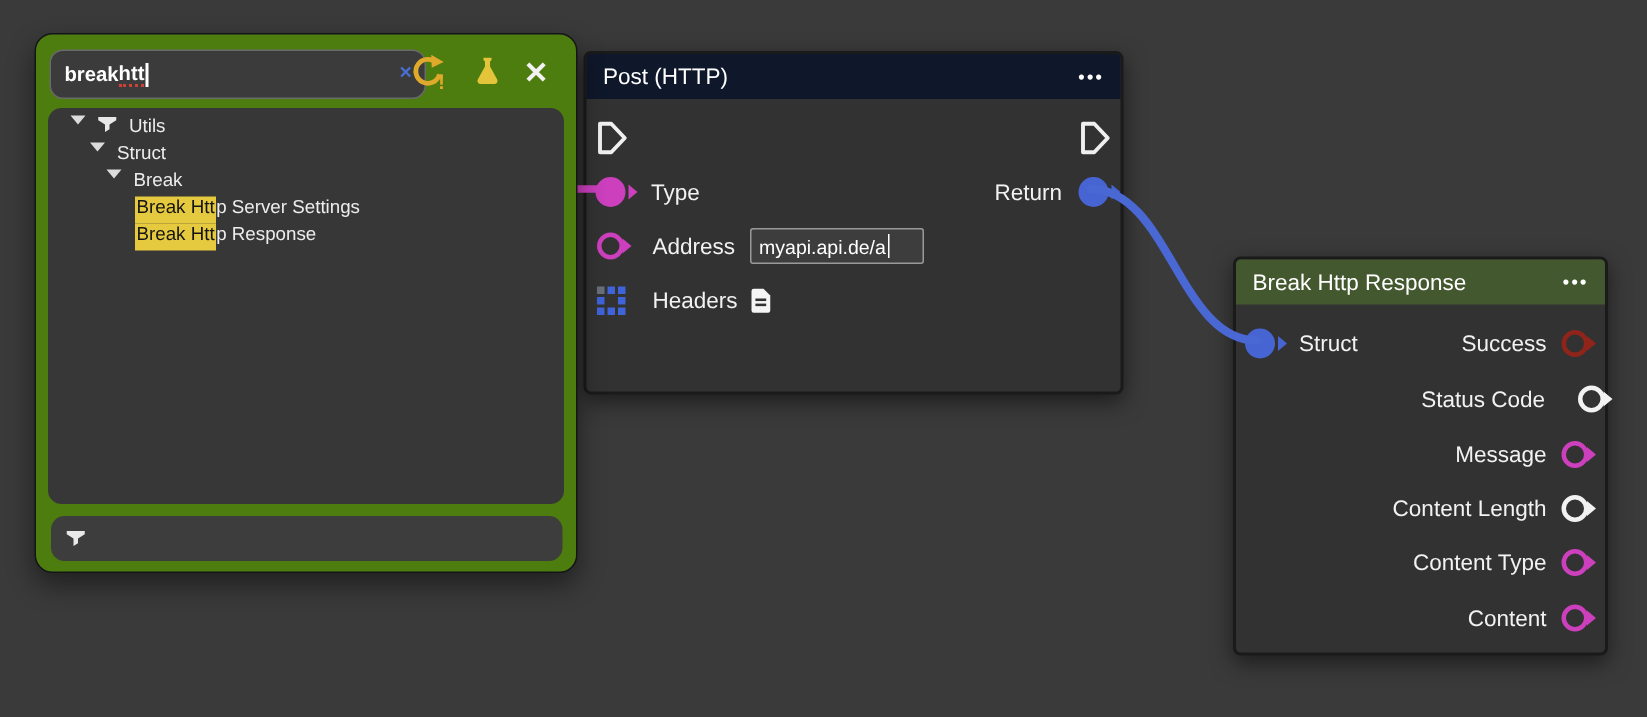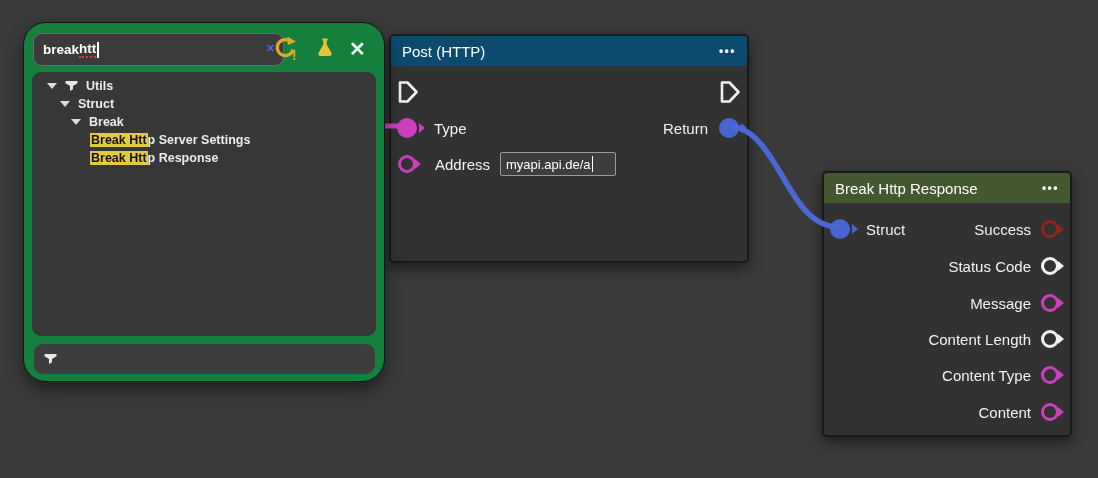--- a/index.html
+++ b/index.html
@@ -9,21 +9,21 @@
   
   .wires{position:absolute;left:0;top:0;z-index:2;pointer-events:none;}
   .wire-blue{stroke:#4a68d4;stroke-width:5.5;fill:none;stroke-linecap:round;}
   .wire-magenta{stroke:#cc3fbd;stroke-width:5;fill:none;}
 
   
   .node{position:absolute;background:#323232;border:2px solid #1a1a1a;border-radius:5px;
         box-shadow:0 5px 14px rgba(0,0,0,.5);z-index:1;color:#f2f2f2;}
   .node-header{height:30px;display:flex;align-items:center;justify-content:space-between;
         padding:0 11px;border-radius:3px 3px 0 0;font-size:15px;color:#fff;}
-  .hdr-blue{background:#0c4a6e;}
+  .hdr-blue{background:#0f172a;}
   .hdr-green{background:#44582f;}
   .menu-dots{font-size:12px;font-weight:700;letter-spacing:1.5px;cursor:pointer;}
 
   .prow{position:absolute;display:flex;align-items:center;height:22px;font-size:15px;}
   .prow-out{position:absolute;display:flex;align-items:center;height:22px;font-size:15px;}
   .plabel{white-space:nowrap;}
 
   .socket{position:relative;flex:0 0 auto;border-radius:50%;}
   .socket.filled{width:20px;height:20px;background:currentColor;}
   .socket.hollow{width:12px;height:12px;border:3px solid currentColor;background:transparent;}
@@ -39,33 +39,33 @@
   .grid-icon i{background:#3f63d8;display:block;}
   .grid-icon i.dim{background:#6a7079;}
   .grid-icon i.empty{background:transparent;}
 
   .field{background:#3d3d3d;border:1px solid #9a9a9a;border-radius:2px;height:22px;
       display:flex;align-items:center;padding:0 5px;font-size:13px;color:#fff;
       overflow:hidden;white-space:nowrap;cursor:text;}
   .caret{display:inline-block;width:1.5px;height:16px;background:#fff;margin-left:1px;}
 
   
-  .panel{position:absolute;left:23px;top:22px;width:360px;height:358px;background:#15803d;
-      border:1px solid #151518;border-radius:23px;box-shadow:0 8px 18px rgba(0,0,0,.45);z-index:3;}
+  .panel{position:absolute;left:23px;top:22px;width:360px;height:358px;background:#4d7c0f;
+      border:1px solid #151518;border-radius:12px;box-shadow:0 8px 18px rgba(0,0,0,.45);z-index:3;}
   .search-box{position:absolute;left:9px;top:10px;width:218px;height:31px;background:#3b3b3b;
       border:1px solid #6a6a6a;border-radius:9px;display:flex;align-items:center;
       padding:0 22px 0 9px;font-size:13.5px;font-weight:700;color:#fff;cursor:text;}
   .miss{border-bottom:2px dotted #cf4136;padding-bottom:0px;}
   .clear-x{position:absolute;right:8px;top:8px;font-size:11px;font-weight:700;color:#4a6fd4;cursor:pointer;}
   .tb-icon{position:absolute;cursor:pointer;}
   .close-x{font-size:20px;font-weight:700;color:#f2f2f2;line-height:18px;}
 
   .tree{position:absolute;left:8px;top:49px;width:344px;height:264px;background:#373737;
       border-radius:9px;padding-top:5px;box-sizing:border-box;}
-  .trow{display:flex;align-items:center;height:18px;font-size:12.5px;font-weight:700;
+  .trow{display:flex;height:18px;font-size:12.5px;font-weight:400;
       color:#ececec;cursor:pointer;}
   .chev{width:0;height:0;border-left:5.5px solid transparent;border-right:5.5px solid transparent;
       border-top:6.5px solid #dcdcdc;margin-right:8px;flex:0 0 auto;}
   .hl{background:#e5c93f;color:#141414;padding:0 1px;}
 
   .bottom-bar{position:absolute;left:10px;top:321px;width:341px;height:30px;background:#3d3d3d;
       border-radius:9px;display:flex;align-items:center;padding:0 10px;box-sizing:border-box;}
 </style>
 </head>
 <body>
@@ -102,39 +102,58 @@
 
     <div class="prow" style="left:7px;top:117px;">
       <span class="socket hollow arrowed c-magenta"></span>
       <span class="plabel" style="margin-left:19px;">Address</span>
       <span class="field" style="margin-left:10px;width:104px;">
           <span>myapi.api.de/a</span>
           <span class="caret"></span>
         </span>
     </div>
 
+    <div class="prow" style="left:7px;top:153px;">
+      <span class="grid-icon">
+        <i class="dim"></i>
+          <i></i>
+          <i></i>
+          <i></i>
+          <i class="empty"></i>
+          <i></i>
+          <i></i>
+          <i></i>
+          <i></i>
+      </span>
+      <span class="plabel" style="margin-left:18px;">Headers</span>
+      <svg style="margin-left:8px;" width="15" height="17">
+        <path d="M2.5 0.5 H9 L13.5 5 V15 Q13.5 16.5 12 16.5 H2.5 Q1 16.5 1 15 V2 Q1 0.5 2.5 0.5 Z" fill="#f5f5f5"></path>
+        <rect x="3.6" y="7" width="7.2" height="1.7" fill="#323232"></rect>
+        <rect x="3.6" y="10.4" width="7.2" height="1.7" fill="#323232"></rect>
+      </svg>
+    </div>
 
   </div>
 
   <div class="node" style="left:822px;top:171px;width:246px;height:262px;">
     <div class="node-header hdr-green">
       <span>Break Http Response</span>
       <span class="menu-dots">•••</span>
     </div>
 
     <div class="prow" style="left:6px;top:45px;">
       <span class="socket filled arrowed c-blue"></span>
       <span class="plabel" style="margin-left:16px;">Struct</span>
     </div>
 
     <div class="prow-out" style="right:11px;top:45px;">
       <span class="plabel" style="margin-right:10px;">Success</span>
       <span class="socket hollow arrowed c-red"></span>
     </div>
-    <div class="prow-out" style="right:11px;top:82px;">
+    <div class="prow-out" style="right:0;top:82px;gap:12px;">
       <span class="plabel" style="margin-right:10px;">Status Code</span>
       <span class="socket hollow arrowed c-green"></span>
     </div>
     <div class="prow-out" style="right:11px;top:119px;">
       <span class="plabel" style="margin-right:10px;">Message</span>
       <span class="socket hollow arrowed c-magenta"></span>
     </div>
     <div class="prow-out" style="right:11px;top:191px;">
       <span class="plabel" style="margin-right:10px;">Content Type</span>
       <span class="socket hollow arrowed c-magenta"></span>

